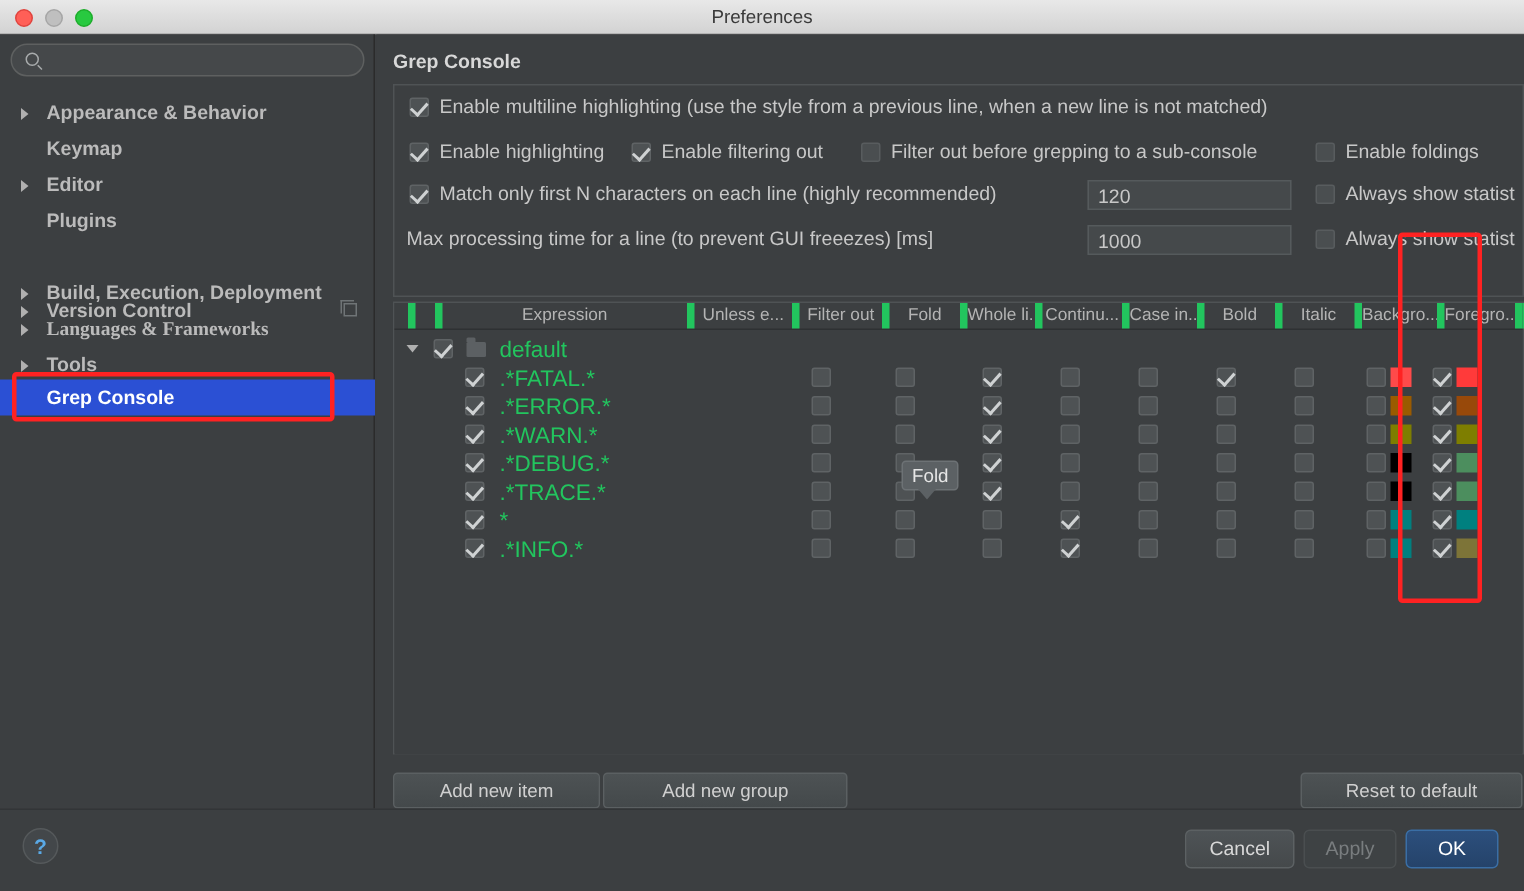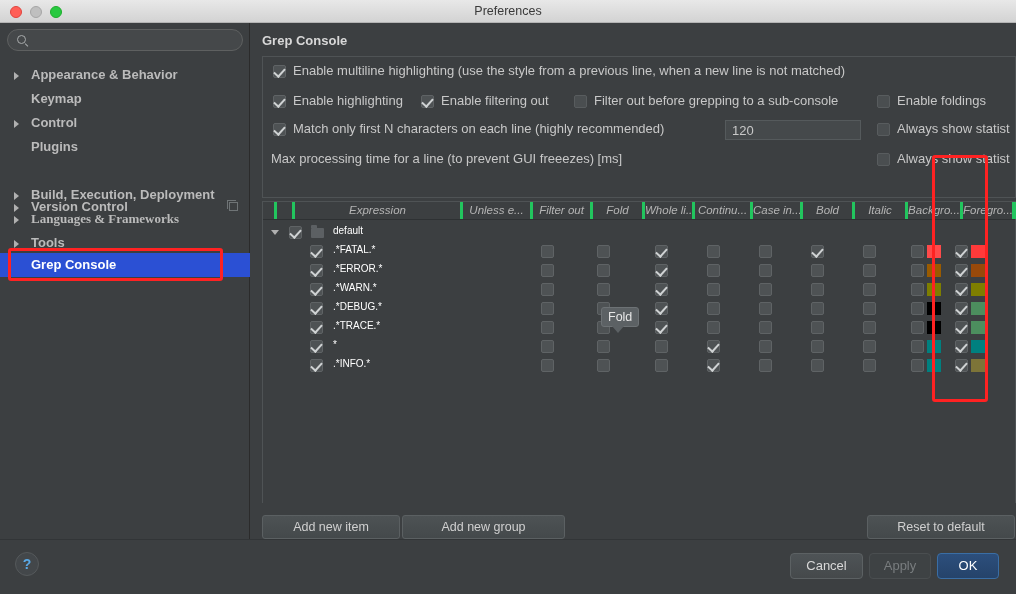--- a/index.html
+++ b/index.html
@@ -131,27 +131,27 @@
     position: absolute; left: 11px; top: 178px; width: 754px; height: 302px;
     background: #3c3f41; border: 1px solid #4f5355;
   }
   #thead {
     position: absolute; left: 0; top: 0; width: 752px; height: 18px;
     background: #3c3f41; border-bottom: 1px solid #2e3133;
   }
   .th {
     position: absolute; top: 0; height: 17px; line-height: 17px;
     font-size: 11.5px; color: #b4b4b4; text-align: center;
-    border-right: 3px solid #22c55e;
-    overflow: hidden; white-space: nowrap; font-style: italic;
+    border-right: 5px solid #22c55e;
+    overflow: hidden; white-space: nowrap;
   }
   #tbody { position: absolute; left: 0; top: 18px; width: 752px; height: 283px; background: #3c3f41; }
   .trow { position: absolute; left: 0; width: 752px; height: 19px; }
   .rowlabel {
-    position: absolute; font-size: 10px; color: #ffffff; white-space: nowrap;
+    position: absolute; font-size: 15px; color: #22c55e; white-space: nowrap;
   }
   .folder {
     position: absolute; width: 13px; height: 10px; background: #5c6063; border-radius: 1px;
   }
   .folder:before {
     content: ""; position: absolute; left: 0; top: -3px; width: 6px; height: 3px;
     background: #5c6063; border-radius: 1px 1px 0 0;
   }
   .tarrow {
     position: absolute; width: 0; height: 0;
@@ -238,21 +238,21 @@
     <div id="search-wrap">
       <div id="search-box">
         <div class="mag"></div>
         <input id="search-input" type="text" placeholder="" style="">
       </div>
     </div>
 
     <div id="tree">
         <div class="tree-item" style="position: absolute; left: 0px; top: 40px; width: 250px;"><span class="arrow"></span><span>Appearance &amp; Behavior</span></div>
         <div class="tree-item" style="position: absolute; left: 0px; top: 64px; width: 250px;"><span>Keymap</span></div>
-        <div class="tree-item" style="position: absolute; left: 0px; top: 88px; width: 250px;"><span class="arrow"></span><span>Control</span></div>
+        <div class="tree-item" style="position: absolute; left: 0px; top: 88px; width: 250px;"><span class="arrow"></span><span>Editor</span></div>
         <div class="tree-item" style="position: absolute; left: 0px; top: 112px; width: 250px;"><span>Plugins</span></div>
         <div class="tree-item" style="position: absolute; left: 0px; top: 136px; width: 250px; margin-top: 36px;"><span class="arrow"></span><span>Version Control</span><span class="copyico"></span></div>
         <div class="tree-item" style="position: absolute; left: 0px; top: 160px; width: 294px;"><span class="arrow"></span><span>Build, Execution, Deployment</span></div>
         <div class="tree-item" style="position: absolute; left: 0px; top: 184px; width: 248px; font-family: Liberation Serif, serif;"><span class="arrow"></span><span>Languages &amp; Frameworks</span></div>
         <div class="tree-item" style="position: absolute; left: 0px; top: 208px; width: 250px;"><span class="arrow"></span><span>Tools</span></div>
         <div class="tree-item selected" style="position: absolute; left: 0px; top: 230px; width: 250px;"><span>Grep Console</span></div>
       </div>
 
     <div class="redbox" style="left:8px; top:225px; width:215px; height:33px;"></div>
   </div>
@@ -274,20 +274,21 @@
       <div class="cb lite" style="left:614px; top:38px;"></div>
       <div class="olabel" style="left:634px; top:36px;">Enable foldings</div>
 
       <div class="cb checked" style="left:10px; top:66px;"></div>
       <div class="olabel" style="left:30px; top:64px;">Match only first N characters on each line (highly recommended)</div>
       <div class="num-field" style="left:462px; top:63px; width:136px;">120</div>
       <div class="cb lite" style="left:614px; top:66px;"></div>
       <div class="olabel" style="left:634px; top:64px;">Always show statist</div>
 
       <div class="olabel" style="left:8px; top:94px;">Max processing time for a line (to prevent GUI freeezes) [ms]</div>
+      <div class="num-field" style="left:462px; top:93px; width:136px;">1000</div>
       <div class="cb lite" style="left:614px; top:96px;"></div>
       <div class="olabel" style="left:634px; top:94px;">Always show statist</div>
     </div>
 
     <div id="tablewrap">
       <div id="thead">
           <div class="th" style="left: 0px; width: 14px;"></div>
           <div class="th" style="left: 14px; width: 18px;"></div>
           <div class="th" style="left: 32px; width: 168px;">Expression</div>
           <div class="th" style="left: 200px; width: 70px;">Unless e...</div>

